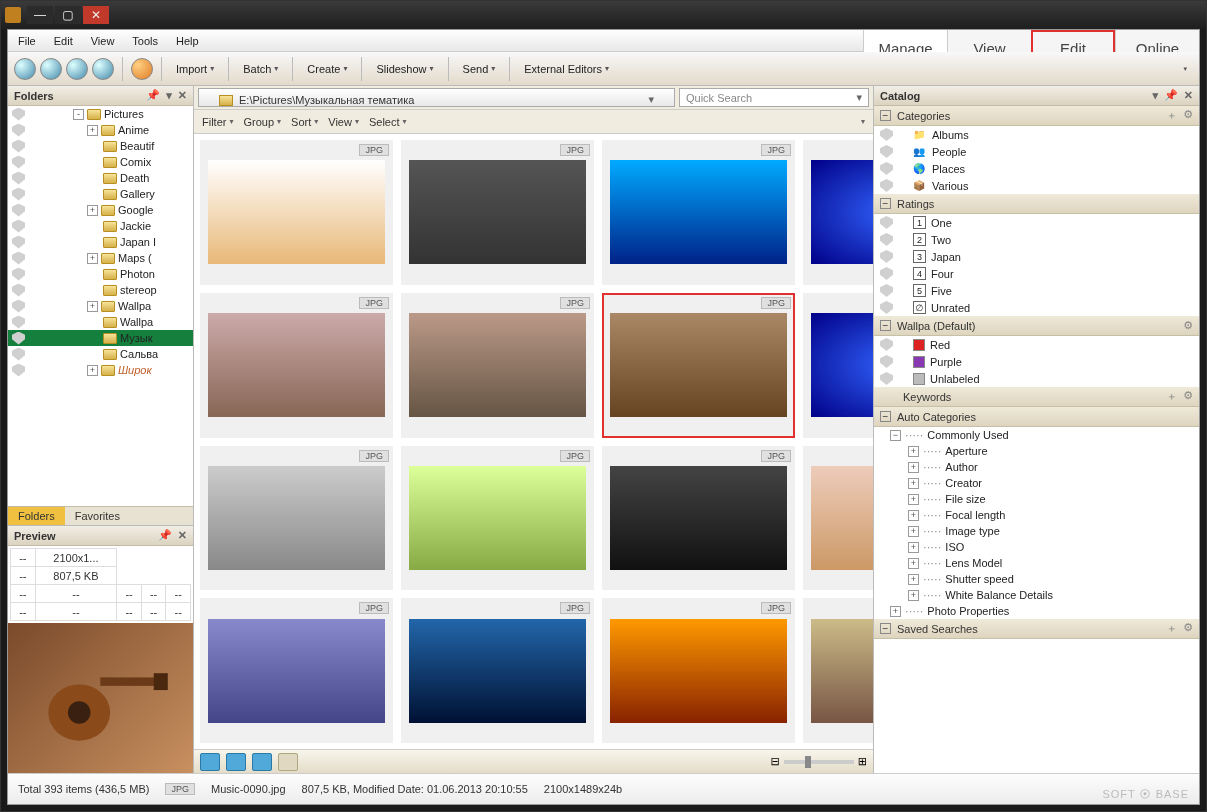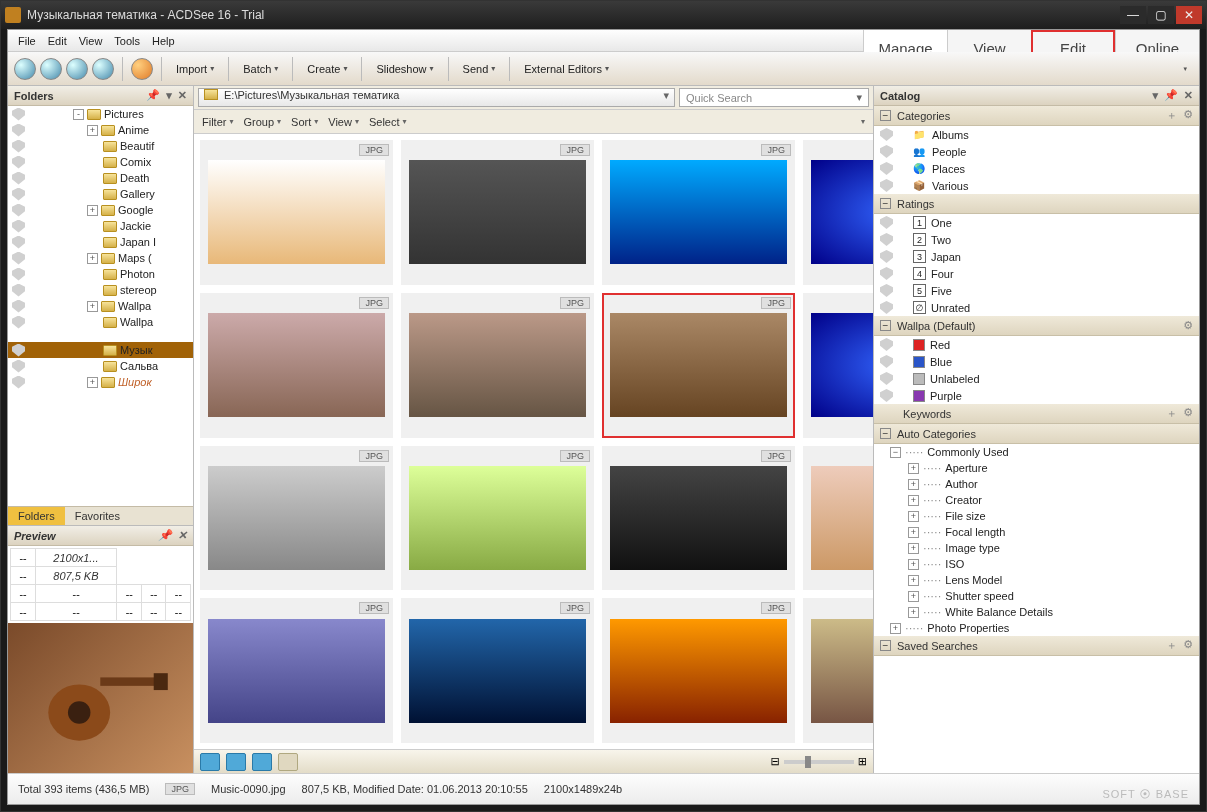--- a/index.html
+++ b/index.html
@@ -5,21 +5,21 @@
 * { margin: 0; padding: 0; box-sizing: border-box; font-family: "Segoe UI", Tahoma, sans-serif; font-size: 11px; }
 body { background: #000; user-select: none; }
 .window { position: relative; width: 1207px; height: 812px; margin: 0 auto; background: #1a1a1a; border: 1px solid #333; }
 .chrome { height: 28px; background: linear-gradient(#3a3a3a,#1e1e1e); display: flex; align-items: center; padding: 0 4px; color: #ddd; }
 .chrome .icon { width: 16px; height: 16px; background: #c08020; border-radius: 2px; margin-right: 6px; }
 .chrome .title { flex: 1; font-size: 12px; }
 .chrome .btns { display: flex; gap: 2px; }
 .chrome .btns span { width: 26px; height: 18px; background: #2b2b2b; color: #eee; display: flex; align-items: center; justify-content: center; font-size: 12px; }
 .chrome .btns .close { background: #c0392b; }
 .inner { position: absolute; inset: 28px 6px 6px 6px; background: #f0f0f0; border: 1px solid #999; display: flex; flex-direction: column; }
-.menubar { height: 22px; background: linear-gradient(#fefefe,#e8e8e8); display: flex; align-items: center; padding: 0 10px; gap: 12px; color: #222; border-bottom: 1px solid #ccc; }
+.menubar { height: 22px; background: linear-gradient(#fefefe,#e8e8e8); display: flex; align-items: center; padding: 0 10px; gap: 18px; color: #222; border-bottom: 1px solid #ccc; }
 .menubar span { cursor: pointer; }
 .modebar { position: absolute; right: 0; top: 0; display: flex; height: 36px; }
 .modebar div { width: 84px; display: flex; align-items: center; justify-content: center; font-size: 15px; color: #444; border-left: 1px solid #ccc; background: #f5f5f5; }
 .modebar .active { background: #fff; }
 .modebar .highlight { border: 2px solid #e03030; }
 .toolbar { height: 34px; background: linear-gradient(#f8f8f8,#e3dacb); border-bottom: 1px solid #bbb; display: flex; align-items: center; padding: 0 6px; gap: 4px; position: relative; }
 .toolbar .navbtn { width: 22px; height: 22px; border-radius: 50%; background: radial-gradient(circle at 30% 30%, #dff, #48a); display: inline-block; border: 1px solid #888; }
 .toolbar .navbtn.o { background: radial-gradient(circle at 30% 30%, #ffd080, #e07b28); }
 .toolbar .sep { width: 1px; height: 24px; background: #bbb; margin: 0 4px; }
 .toolbar .menuitem { color: #222; padding: 0 6px; display: flex; align-items: center; gap: 3px; cursor: pointer; }
@@ -29,33 +29,33 @@
 .panel { display: flex; flex-direction: column; border-right: 1px solid #bbb; }
 .panel.right { border-right: none; border-left: 1px solid #bbb; text-align: center; }
 .panehdr { height: 20px; background: linear-gradient(#f1eee6,#dcd3c0); border-bottom: 1px solid #c4bba6; display: flex; align-items: center; padding: 0 6px; color: #333; font-weight: bold; }
 .panehdr .ctrls { margin-left: auto; display: flex; gap: 6px; color: #666; }
 .left { width: 186px; }
 .tree { flex: 1; overflow: auto; background: #fff; font-size: 11px; }
 .treerow { display: flex; align-items: center; height: 16px; padding-left: 4px; gap: 3px; color: #222; white-space: nowrap; }
 .treerow .shield { width: 13px; height: 13px; background: #d0d0d0; clip-path: polygon(50% 0,100% 25%,100% 60%,50% 100%,0 60%,0 25%); }
 .treerow .exp { width: 11px; height: 11px; border: 1px solid #999; display: flex; align-items: center; justify-content: center; font-size: 9px; line-height: 1; color: #555; background:#fff; }
 .treerow .fold { width: 14px; height: 11px; background: linear-gradient(#f7e39a,#d5b148); border: 1px solid #b89020; border-radius: 1px; }
-.treerow.sel { background: #a16207; margin-top: 12px; }
+.treerow.sel { background: #15803d; }
 .treerow .lbl.cur { color: #c06028; font-style: italic; }
 .tabs { display: flex; background: #e8e2d2; border-top: 1px solid #c4bba6; }
 .tabs div { padding: 3px 10px; color: #333; }
 .tabs .on { background: #f0c040; }
-.preview { border-top: 1px solid #bbb; font-style: italic; }
+.preview { border-top: 1px solid #bbb; }
 .pvbody { background: #fff; padding: 2px; }
 .pvtable { width: 100%; border-collapse: collapse; }
 .pvtable td { border: 1px solid #ddd; padding: 2px 4px; height: 18px; color: #333; text-align: center; }
 .pvimg { height: 150px; background: linear-gradient(135deg,#7a4a2a,#c89060); display:flex; align-items:center; justify-content:center; }
 .center { flex: 1; display: flex; flex-direction: column; min-width: 0; }
 .pathbar { height: 24px; display: flex; gap: 4px; padding: 2px 4px; background: #f0ece0; border-bottom: 1px solid #ccc; }
-.pathbar .path { flex: 1; background: linear-gradient(#fff,#e8e8e8); border: 1px solid #aaa; padding: 0 5px; display: flex; align-items: flex-start; color: #333; }
+.pathbar .path { flex: 1; background: linear-gradient(#fff,#e8e8e8); border: 1px solid #aaa; padding: 0 20px; display: flex; align-items: flex-end; color: #333; }
 .pathbar .path .fold { width: 14px; height: 11px; background: linear-gradient(#f7e39a,#d5b148); border: 1px solid #b89020; margin-right: 6px; }
 .pathbar .search { width: 190px; background: #fff; border: 1px solid #aaa; padding: 0 6px; display: flex; align-items: center; color: #888; }
 .filterbar { height: 24px; display: flex; align-items: center; gap: 10px; padding: 0 8px; background: #f0ece0; border-bottom: 1px solid #ccc; color: #333; }
 .filterbar span { display: flex; align-items: center; gap: 3px; cursor: pointer; }
 .filterbar span::after { content: "▾"; font-size: 8px; color: #666; }
 .thumbs { flex: 1; background: #fff; overflow: auto; padding: 6px; display: grid; grid-template-columns: repeat(4,1fr); gap: 8px; }
 .thumb { border: 2px solid transparent; background: #f0f0f0; aspect-ratio: 4/3; position: relative; display:flex; align-items:center; justify-content:center; }
 .thumb.sel { border-color: #e03030; }
 .thumb .badge { position: absolute; top: 2px; right: 2px; background: #e0e0e0; color: #555; font-size: 9px; padding: 0 5px; border: 1px solid #bbb; }
 .thumb .img { width: 94%; height: 74%; }
@@ -81,21 +81,20 @@
 .treerow2 .dots { color: #888; }
 .watermark { position:absolute; right:10px; bottom:4px; color:#bbb; font-size:11px; letter-spacing:1px;}
 svg.guitar { width:76%; height:70%; }
 </style>
 </head>
 <body>
 
 <div class="window">
   <div class="chrome">
     <div class="icon"></div>
-    <div class="title">Музыкальная тематика - ACDSee 16 - Trial</div>
     <div class="btns">
       <span>—</span>
       <span>▢</span>
       <span class="close">✕</span>
     </div>
   </div>
 
   <div class="inner">
     <div style="position:relative;">
       <div class="menubar">
@@ -504,34 +503,28 @@
             </div>
             <div class="catrow">
               <span class="shield"></span>
               <span style="width:10px"></span>
               <span class="sw" style="background:#d22"></span>
               <span>Red</span>
             </div>
             <div class="catrow">
               <span class="shield"></span>
               <span style="width:10px"></span>
-              <span class="sw" style="background:#2a55c8"></span>
-              <span>Blue</span>
+              <span class="sw" style="background:#8838b0"></span>
+              <span>Purple</span>
             </div>
             <div class="catrow">
               <span class="shield"></span>
               <span style="width:10px"></span>
               <span class="sw" style="background:#bbb"></span>
               <span>Unlabeled</span>
-            </div>
-            <div class="catrow">
-              <span class="shield"></span>
-              <span style="width:10px"></span>
-              <span class="sw" style="background:#8838b0"></span>
-              <span>Purple</span>
             </div>
             <div class="sechdr">
               <span style="width:17px"></span>
               <span>Keywords</span>
               <span class="tools">
                 <span>＋</span>
                 <span>⚙</span>
               </span>
             </div>
             <div class="sechdr">

